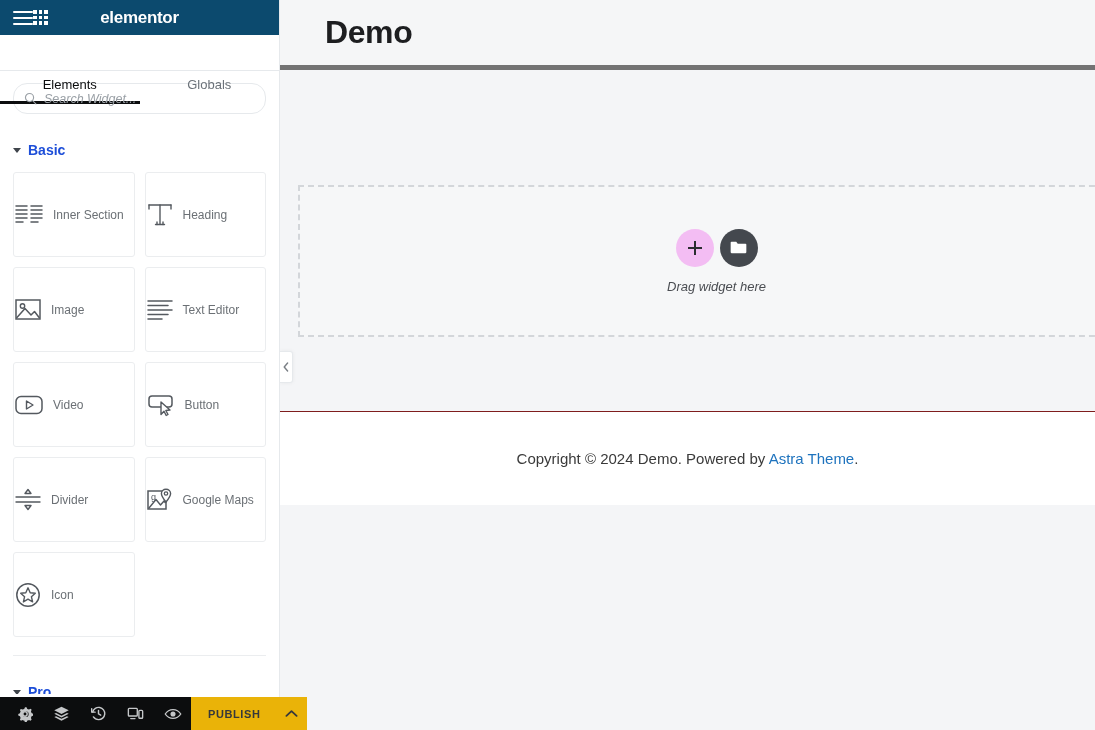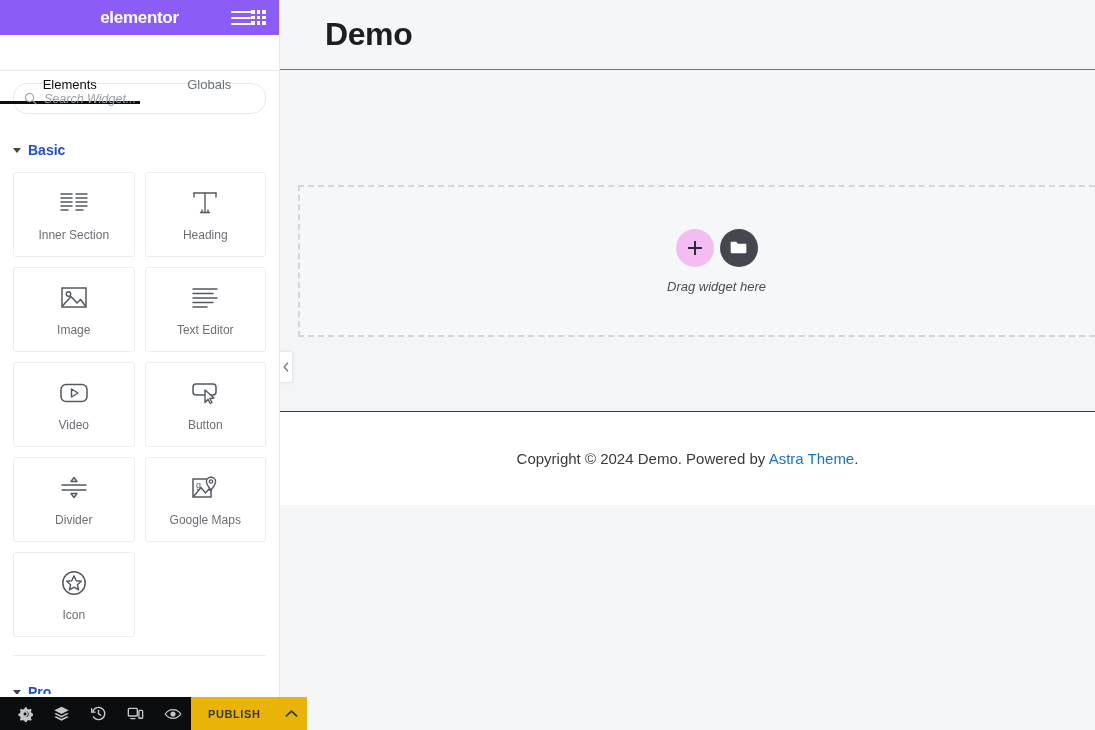--- a/index.html
+++ b/index.html
@@ -13,22 +13,22 @@
 
   
   .panel {
     width: 280px; height: 730px;
     background: #ffffff;
     position: relative;
     flex: 0 0 280px;
     border-right: 1px solid #e6e9ec;
   }
   .panel-header {
-    height: 35px; background: #8b5cf6;
-    display: flex; align-items: center; justify-content: flex-end;
+    height: 35px; background: #0c4a6e;
+    display: flex; align-items: center; justify-content: flex-start;
     padding: 0 13px;
   }
   .hamburger { width: 20px; height: 14px; display: flex; flex-direction: column; justify-content: space-between; cursor: pointer; }
   .hamburger i { display: block; height: 2px; background: #ffffff; border-radius: 1px; }
   .brand {
     color: #ffffff; font-size: 17px; font-weight: bold;
     letter-spacing: -0.3px; line-height: 1;
     position: absolute; left: 0; right: 0; text-align: center;
     pointer-events: none;
   }
@@ -62,22 +62,22 @@
     font-size: 14px; font-weight: bold; color: #1d4ed8; cursor: pointer;
   }
   .caret { width: 0; height: 0; border-left: 4.5px solid transparent; border-right: 4.5px solid transparent; border-top: 5.5px solid #3f444b; }
 
   .widgets {
     display: grid; grid-template-columns: 1fr 1fr; gap: 10px;
     padding: 12px 13px 0 13px;
   }
   .wcard {
     height: 85px; border: 1px solid #ebedef; border-radius: 3px;
-    background: #fff; display: flex; flex-direction: column;
-    align-items: center; justify-content: center; gap: 9px; cursor: move;
+    background: #fff; display: flex; flex-direction: row;
+    align-items: center; justify-content: flex-start; gap: 9px; cursor: move;
   }
   .wcard .wicon { height: 32px; display: flex; align-items: center; justify-content: center; color: #54595f; }
   .wcard .wlabel { font-size: 12px; color: #6b7075; }
 
   .panel-divider { margin: 18px 13px 0 13px; border-top: 1px solid #ebedef; }
 
   .panel-scroll { height: 659px; overflow: hidden; position: relative; }
 
   
   .footbar {
@@ -98,21 +98,21 @@
     padding: 0 15px 0 17px; cursor: pointer;
   }
   .publish .pcaret {
     width: 32px; height: 33px; display: flex; align-items: center; justify-content: center;
     cursor: pointer; color: #36383b;
   }
 
   
   .canvas { flex: 1; position: relative; background: #f4f5f7; height: 730px; overflow: hidden; }
   .site-header {
-    height: 70px; background: #f5f6f7; border-bottom: 1px solid #737373;
+    height: 70px; background: #f5f6f7; border-bottom: 5px solid #737373;
     display: flex; align-items: center; padding-left: 45px;
   }
   .site-title { font-size: 32px; font-weight: bold; color: #1d1e20; letter-spacing: -0.4px; }
 
   .content-area { position: relative; height: 341px; background: #f4f5f7; }
   .dropzone {
     position: absolute; left: 18px; top: 115px; right: -40px; height: 152px;
     border: 2px dashed #d3d6da; background: #f6f7f8;
     display: flex; align-items: center; justify-content: center;
   }

